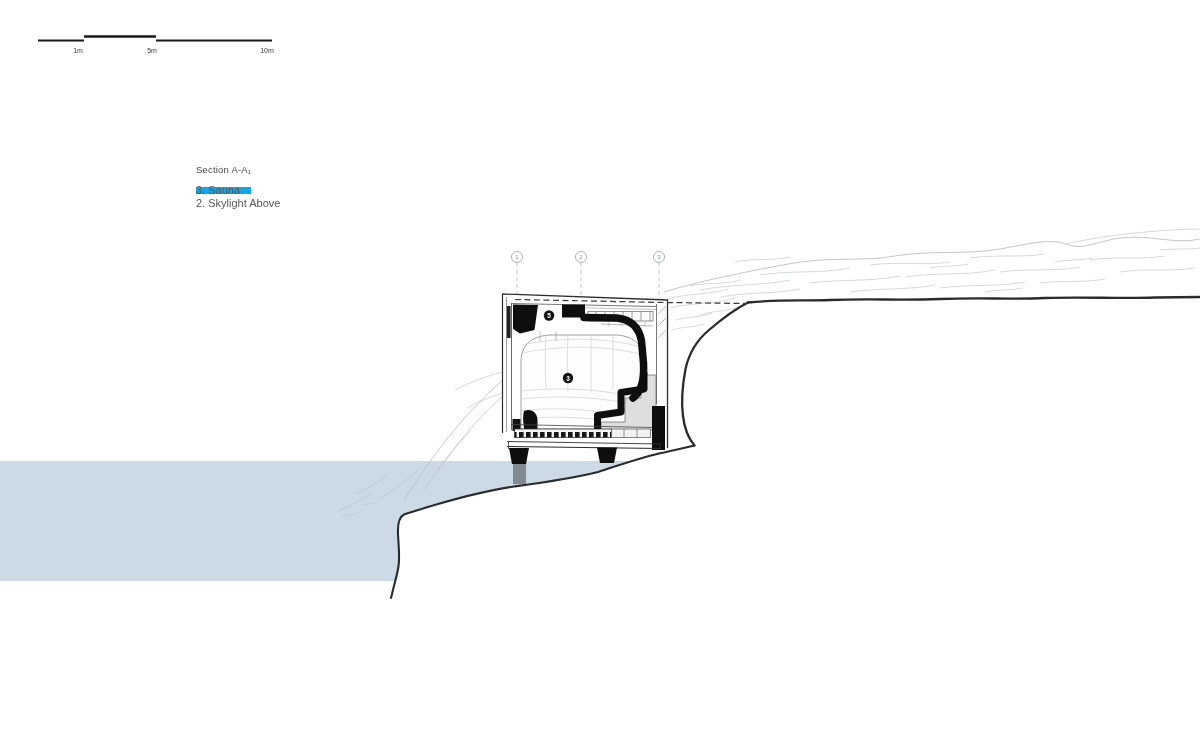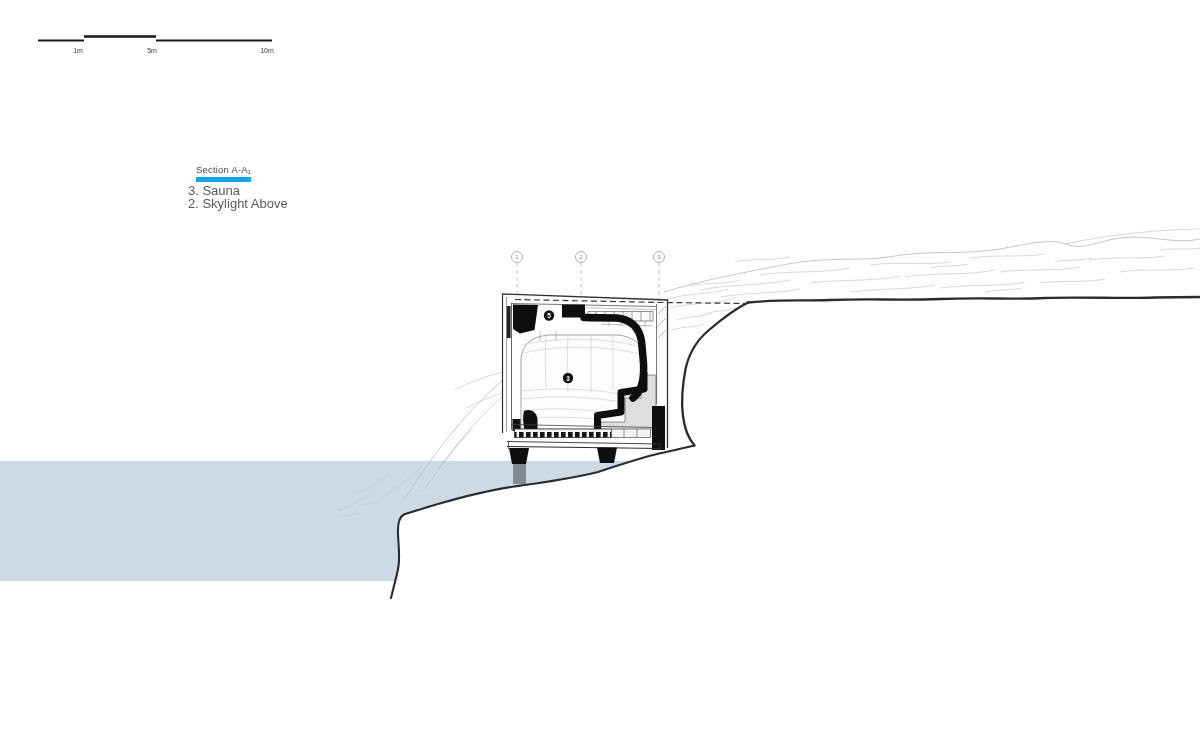--- a/index.html
+++ b/index.html
@@ -4,23 +4,23 @@
 <style>
   html,body{margin:0;padding:0;background:#ffffff;}
   .canvas{
     position:relative;width:1200px;height:750px;background:#ffffff;overflow:hidden;
     font-family:"Liberation Sans",sans-serif;
   }
   svg{position:absolute;left:0;top:0;}
   .title-block{position:absolute;left:196px;top:159px;color:#4c4c4c;}
   .title-block .sec-title{
     font-size:9.5px;letter-spacing:.2px;color:#4a4a4a;
-    border-bottom:5px solid #0ea5e9;padding-bottom:2px;display:inline-block;
+    border-bottom:7px solid #0ea5e9;padding-bottom:12px;display:inline-block;
   }
-  .legend{position:absolute;left:188px;top:184px;color:#595959;font-size:13px;line-height:13px;}
+  .legend{position:absolute;left:196px;top:184px;color:#595959;font-size:11px;line-height:13px;}
   .legend div{white-space:nowrap;}
   text{font-family:"Liberation Sans",sans-serif;}
   .tick-label{font-size:7px;fill:#3a3a3a;}
   .bubble-num{font-size:6px;fill:#8a9094;}
   .badge-num{font-size:6.5px;fill:#ffffff;font-weight:bold;}
 </style>
 </head>
 <body>
 
 <div class="canvas">

